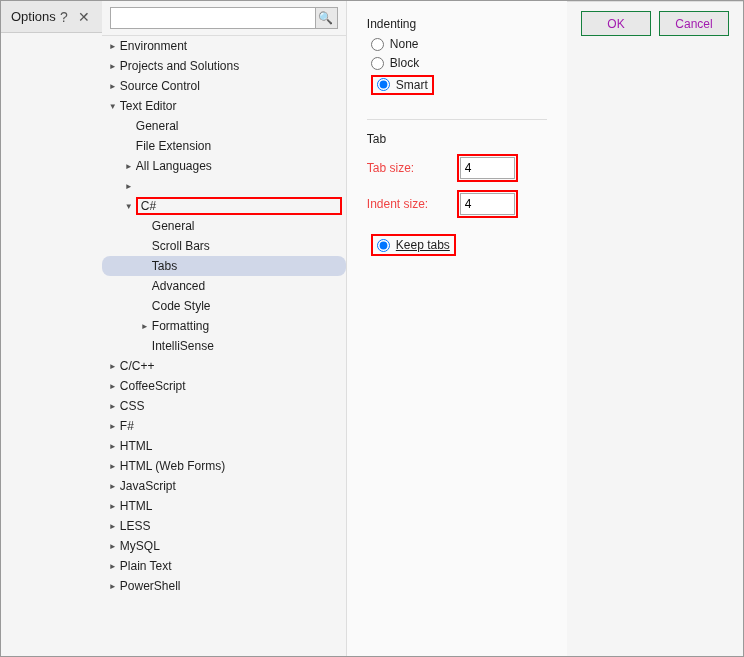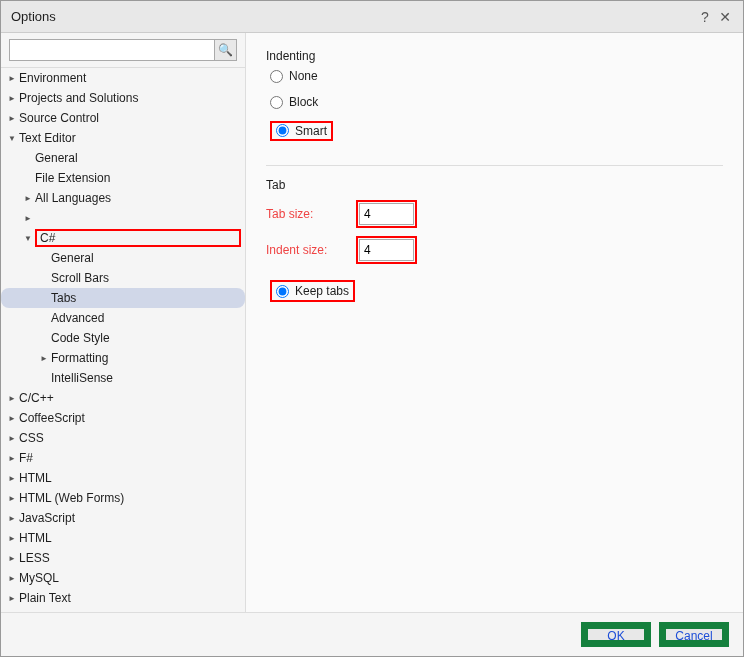--- a/index.html
+++ b/index.html
@@ -5,21 +5,21 @@
     * { box-sizing: border-box; margin: 0; padding: 0; }
     body { background: #f0f0f0; font-family: 'Segoe UI', Arial, sans-serif; font-size: 13px; color: #1e1e1e; display: flex; align-items: center; justify-content: center; min-height: 100vh; }
 
     .dialog {
       width: 744px;
       height: 657px;
       background: #f5f5f5;
       border: 1px solid #999;
       box-shadow: 3px 3px 10px rgba(0,0,0,0.3);
       display: flex;
-      flex-direction: column;
+      flex-direction: row;
     }
 
     .title-bar {
       background: #e8e8e8;
       border-bottom: 1px solid #ccc;
       padding: 6px 10px;
       display: flex;
       align-items: center;
       justify-content: space-between;
       height: 32px;
@@ -150,21 +150,21 @@
     .section-title {
       font-size: 12px;
       font-weight: normal;
       color: #1e1e1e;
       margin-bottom: 6px;
     }
 
     .radio-group {
       display: flex;
       flex-direction: column;
-      gap: 12px;
+      gap: 5px;
       margin-bottom: 16px;
       padding-left: 4px;
     }
 
     .radio-row {
       display: flex;
       align-items: center;
       gap: 6px;
       font-size: 12px;
     }
@@ -224,42 +224,43 @@
     .spacing-row {
       height: 8px;
     }
 
     .keeptabs-box {
       border: 2px solid red;
       padding: 2px 4px;
       display: inline-flex;
       align-items: center;
       gap: 6px;
+      text-decoration: underline;
     }
 
     
     .dialog-footer {
       display: flex;
       justify-content: flex-end;
       align-items: center;
       padding: 8px 14px;
       border-top: 1px solid #ddd;
       gap: 8px;
       background: #f5f5f5;
       height: 44px;
     }
 
     .footer-btn {
       width: 70px;
       height: 25px;
-      border: 7px solid #15803d;
+      border: 1px solid #15803d;
       background: #e8e8e8;
       font-size: 12px;
       cursor: pointer;
-      color: #1d4ed8;
+      color: #a21caf;
     }
 
     
     .tree-container::-webkit-scrollbar {
       width: 12px;
     }
     .tree-container::-webkit-scrollbar-track {
       background: #f0f0f0;
     }
     .tree-container::-webkit-scrollbar-thumb {

